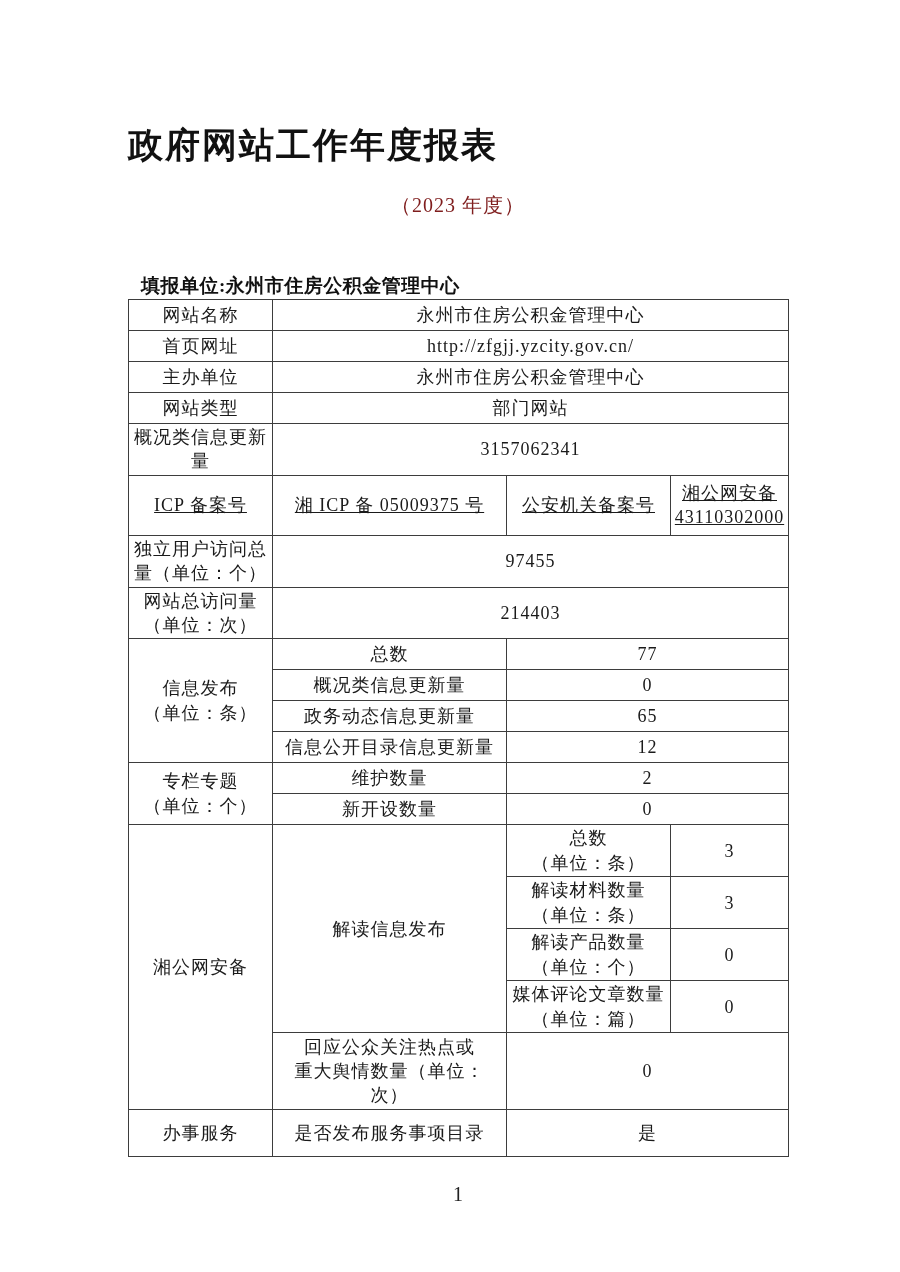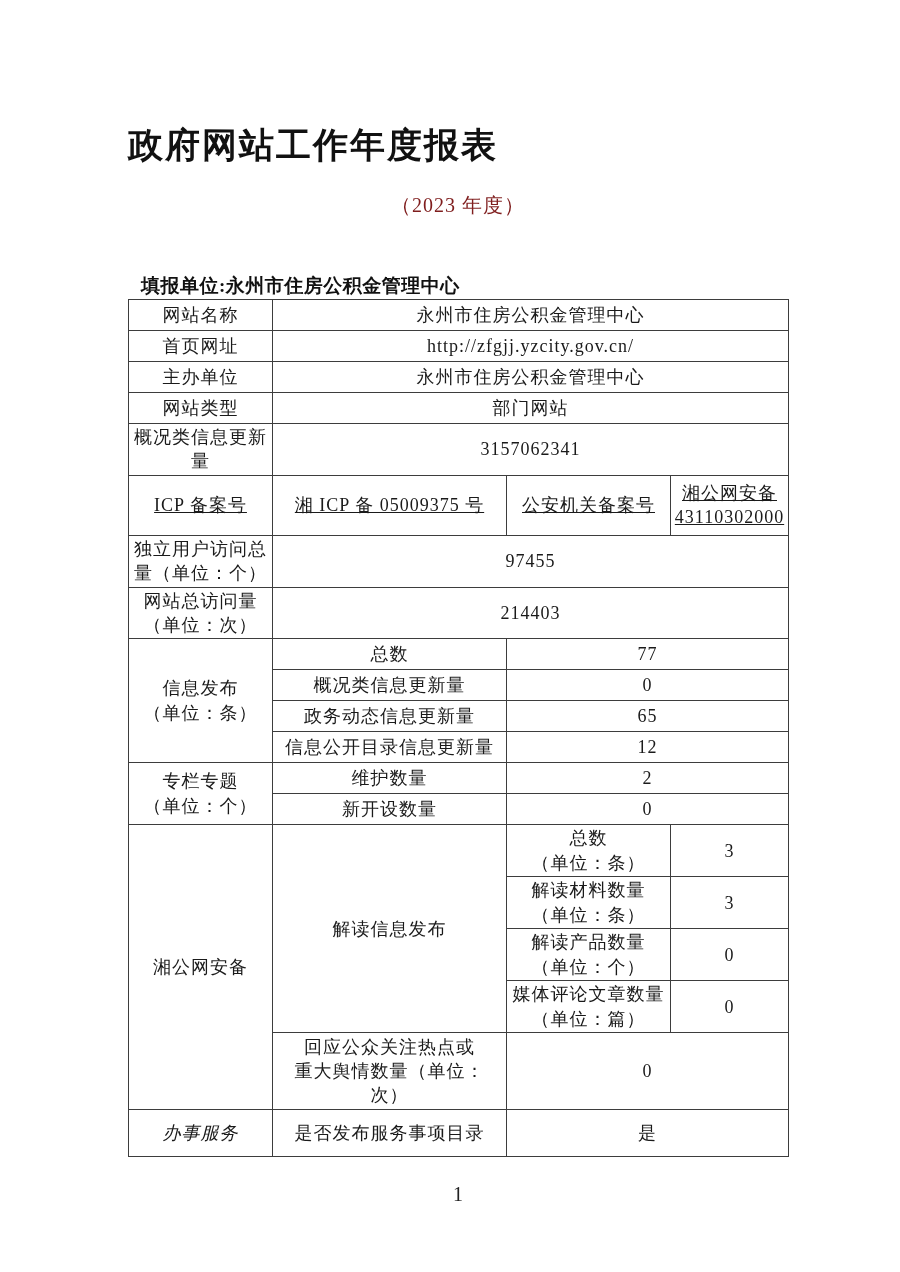--- a/index.html
+++ b/index.html
@@ -64,21 +64,21 @@
     overflow: hidden;
     color: #1a1a1a;
   }
   tr.h31 { height: 31px; }
   tr.h60 { height: 60px; text-decoration: underline; }
   tr.h52 { height: 52px; }
   tr.h53 { height: 45px; }
   tr.h77 { height: 77px; }
   tr.h47 { height: 47px; }
   td.num { letter-spacing: 0.5px; }
-  td.va-bottom { vertical-align: bottom; padding-bottom: 3px; font-style: italic; }
+  td.va-bottom { vertical-align: bottom; padding-bottom: 3px; }
   td.va-top { vertical-align: top; padding-top: 7px; }
   .page-number {
     position: absolute;
     top: 1183px;
     left: 128px;
     width: 660px;
     text-align: center;
     font-size: 20px;
     color: #222;
   }

